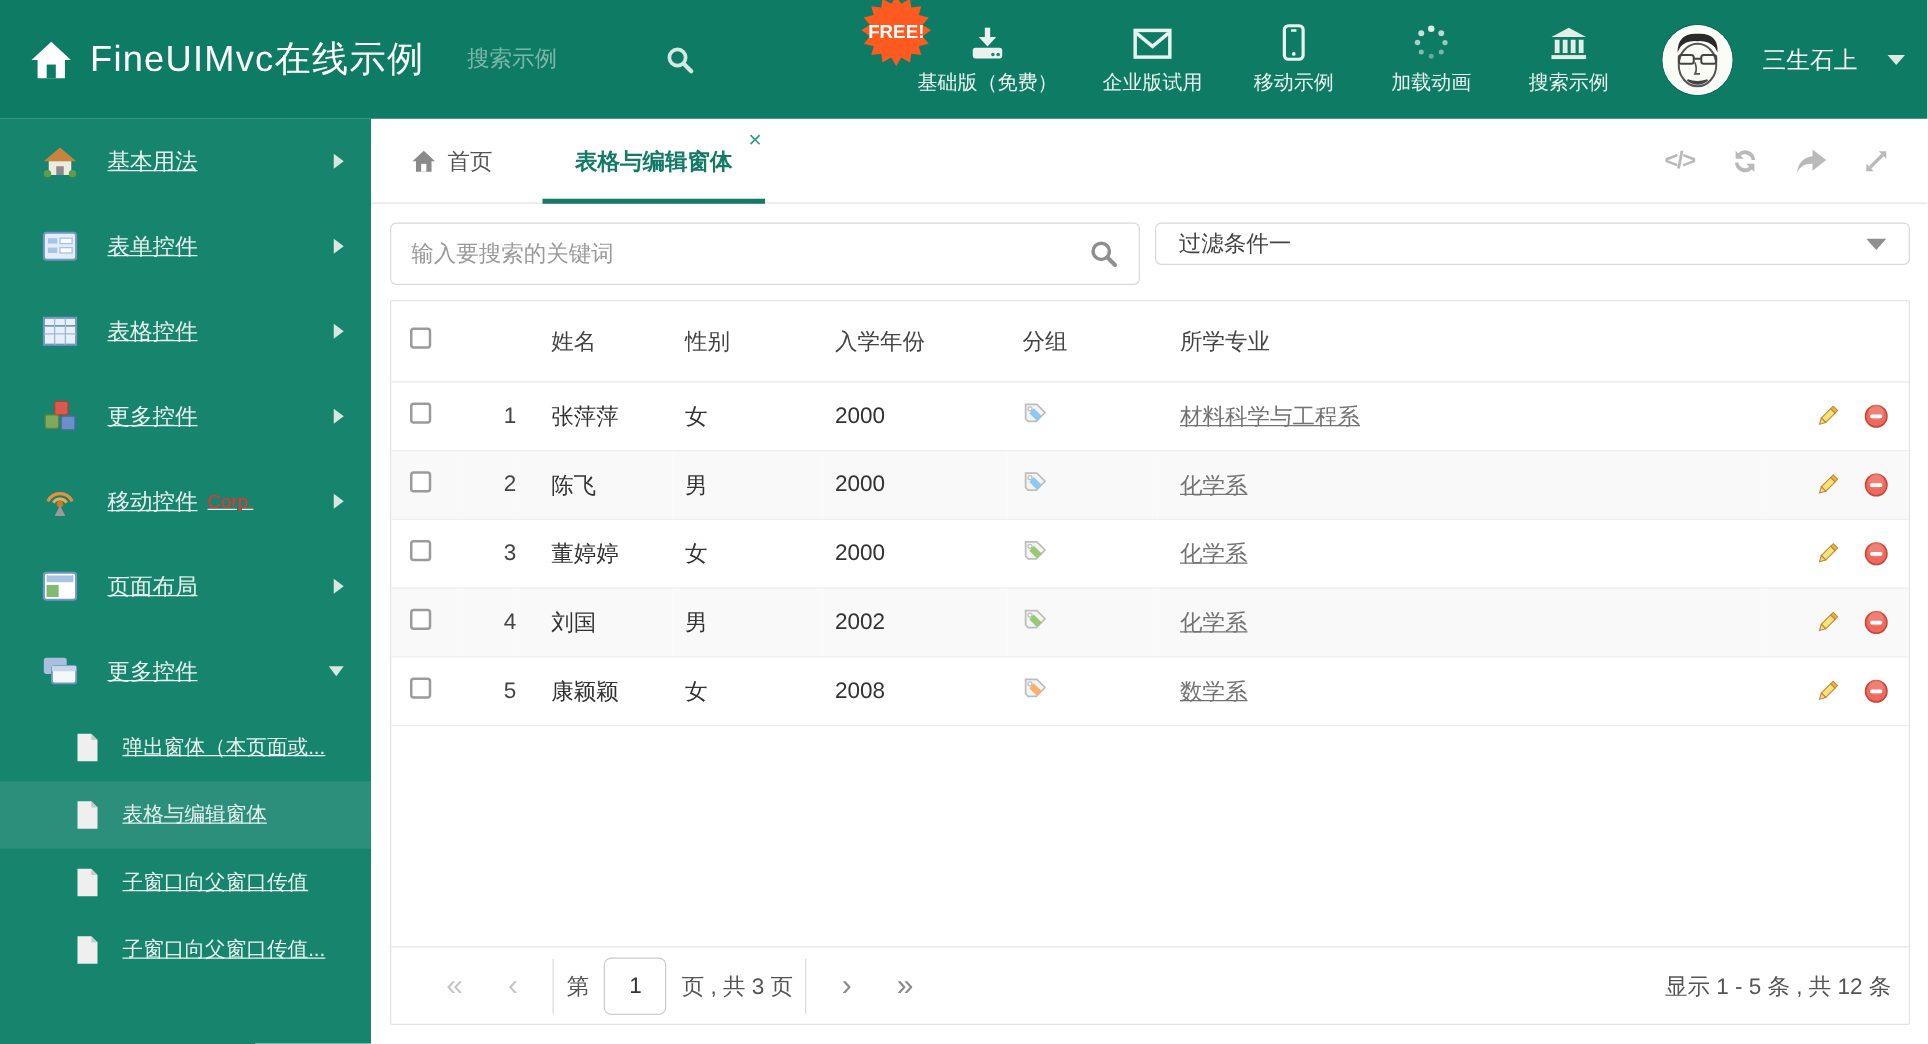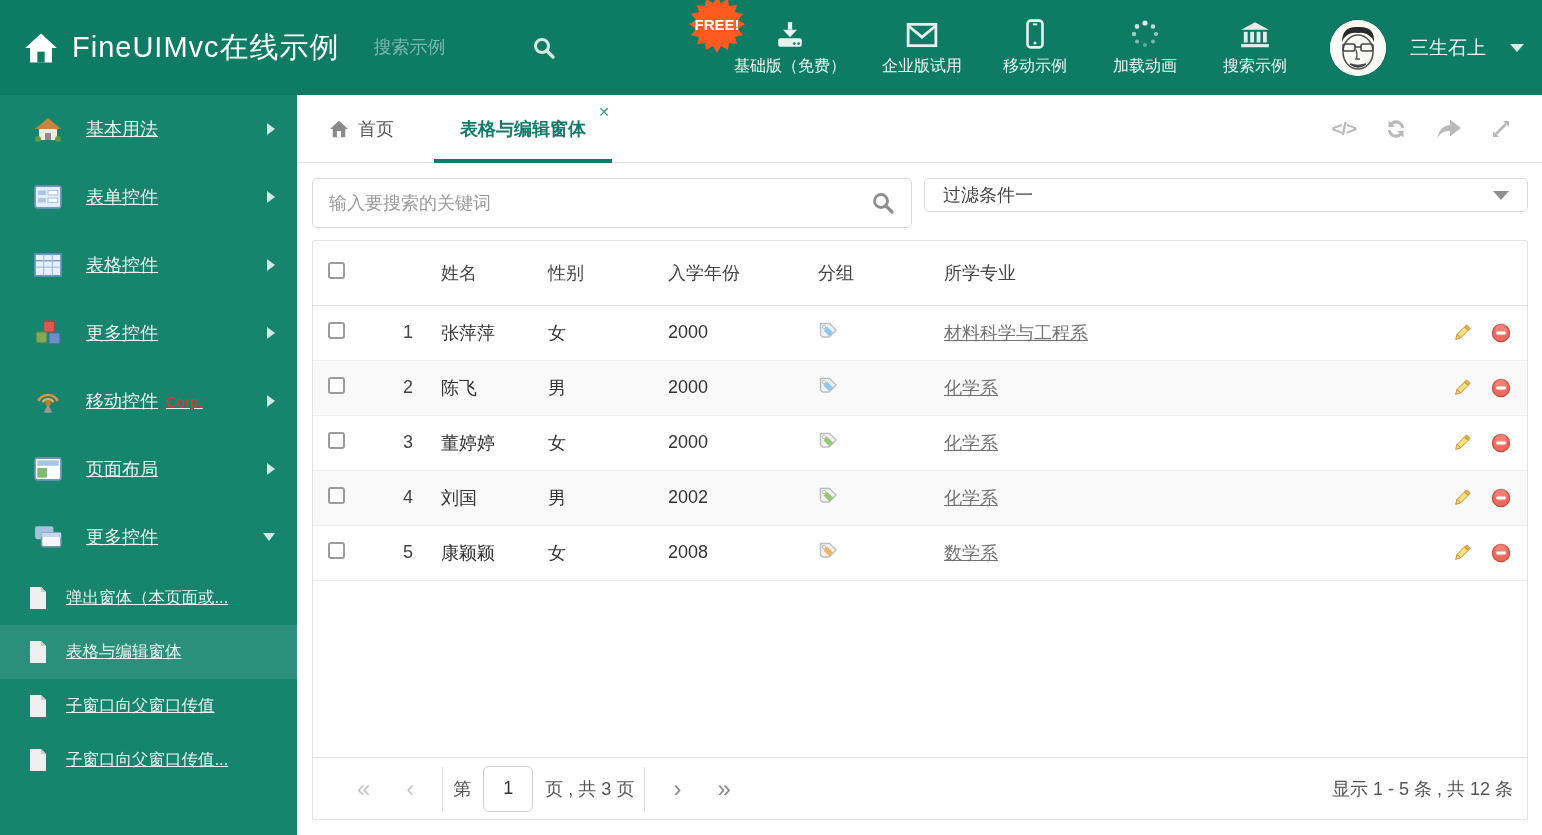--- a/index.html
+++ b/index.html
@@ -35,21 +35,21 @@
   .sidebar { width:297px; background:var(--sidebar); color:#e8f3ef; flex:none; overflow:hidden;text-decoration:underline; }
   .snav-item { height:68px; display:flex; align-items:center; padding:0 22px 0 34px;
     cursor:pointer; font-size:18px; }
   .snav-item .ic { width:28px; height:26px; margin-right:24px; flex:none; }
   .snav-item .lbl { flex:1; display:flex; align-items:center; gap:8px; }
   .corp { color:#ff2b2b; font-size:15px; }
   .chev-r { width:0; height:0; border-top:6px solid transparent; border-bottom:6px solid transparent;
     border-left:8px solid #d7e7e1; }
   .chev-d { width:0; height:0; border-left:6px solid transparent; border-right:6px solid transparent;
     border-top:8px solid #d7e7e1; }
-  .ssub-item { height:54px; display:flex; align-items:center; padding-left:28px;
+  .ssub-item { height:54px; display:flex; align-items:center; padding-left:60px;
     cursor:pointer; font-size:16.5px; }
   .ssub-item.sel { background:var(--sidebar_selected); }
   .ssub-item .fic { width:20px; height:24px; margin-right:18px; flex:none; }
 
   
   .main { flex:1; display:flex; flex-direction:column; background:#fff; min-width:0; }
   .tabstrip { height:68px; border-bottom:1px solid #e2e2e2; display:flex; align-items:stretch;
     padding:0 12px 0 18px; position:relative; }
   .tab { display:flex; align-items:center; gap:9px; padding:0 14px; cursor:pointer;
     font-size:18px; color:#555; position:relative; }

